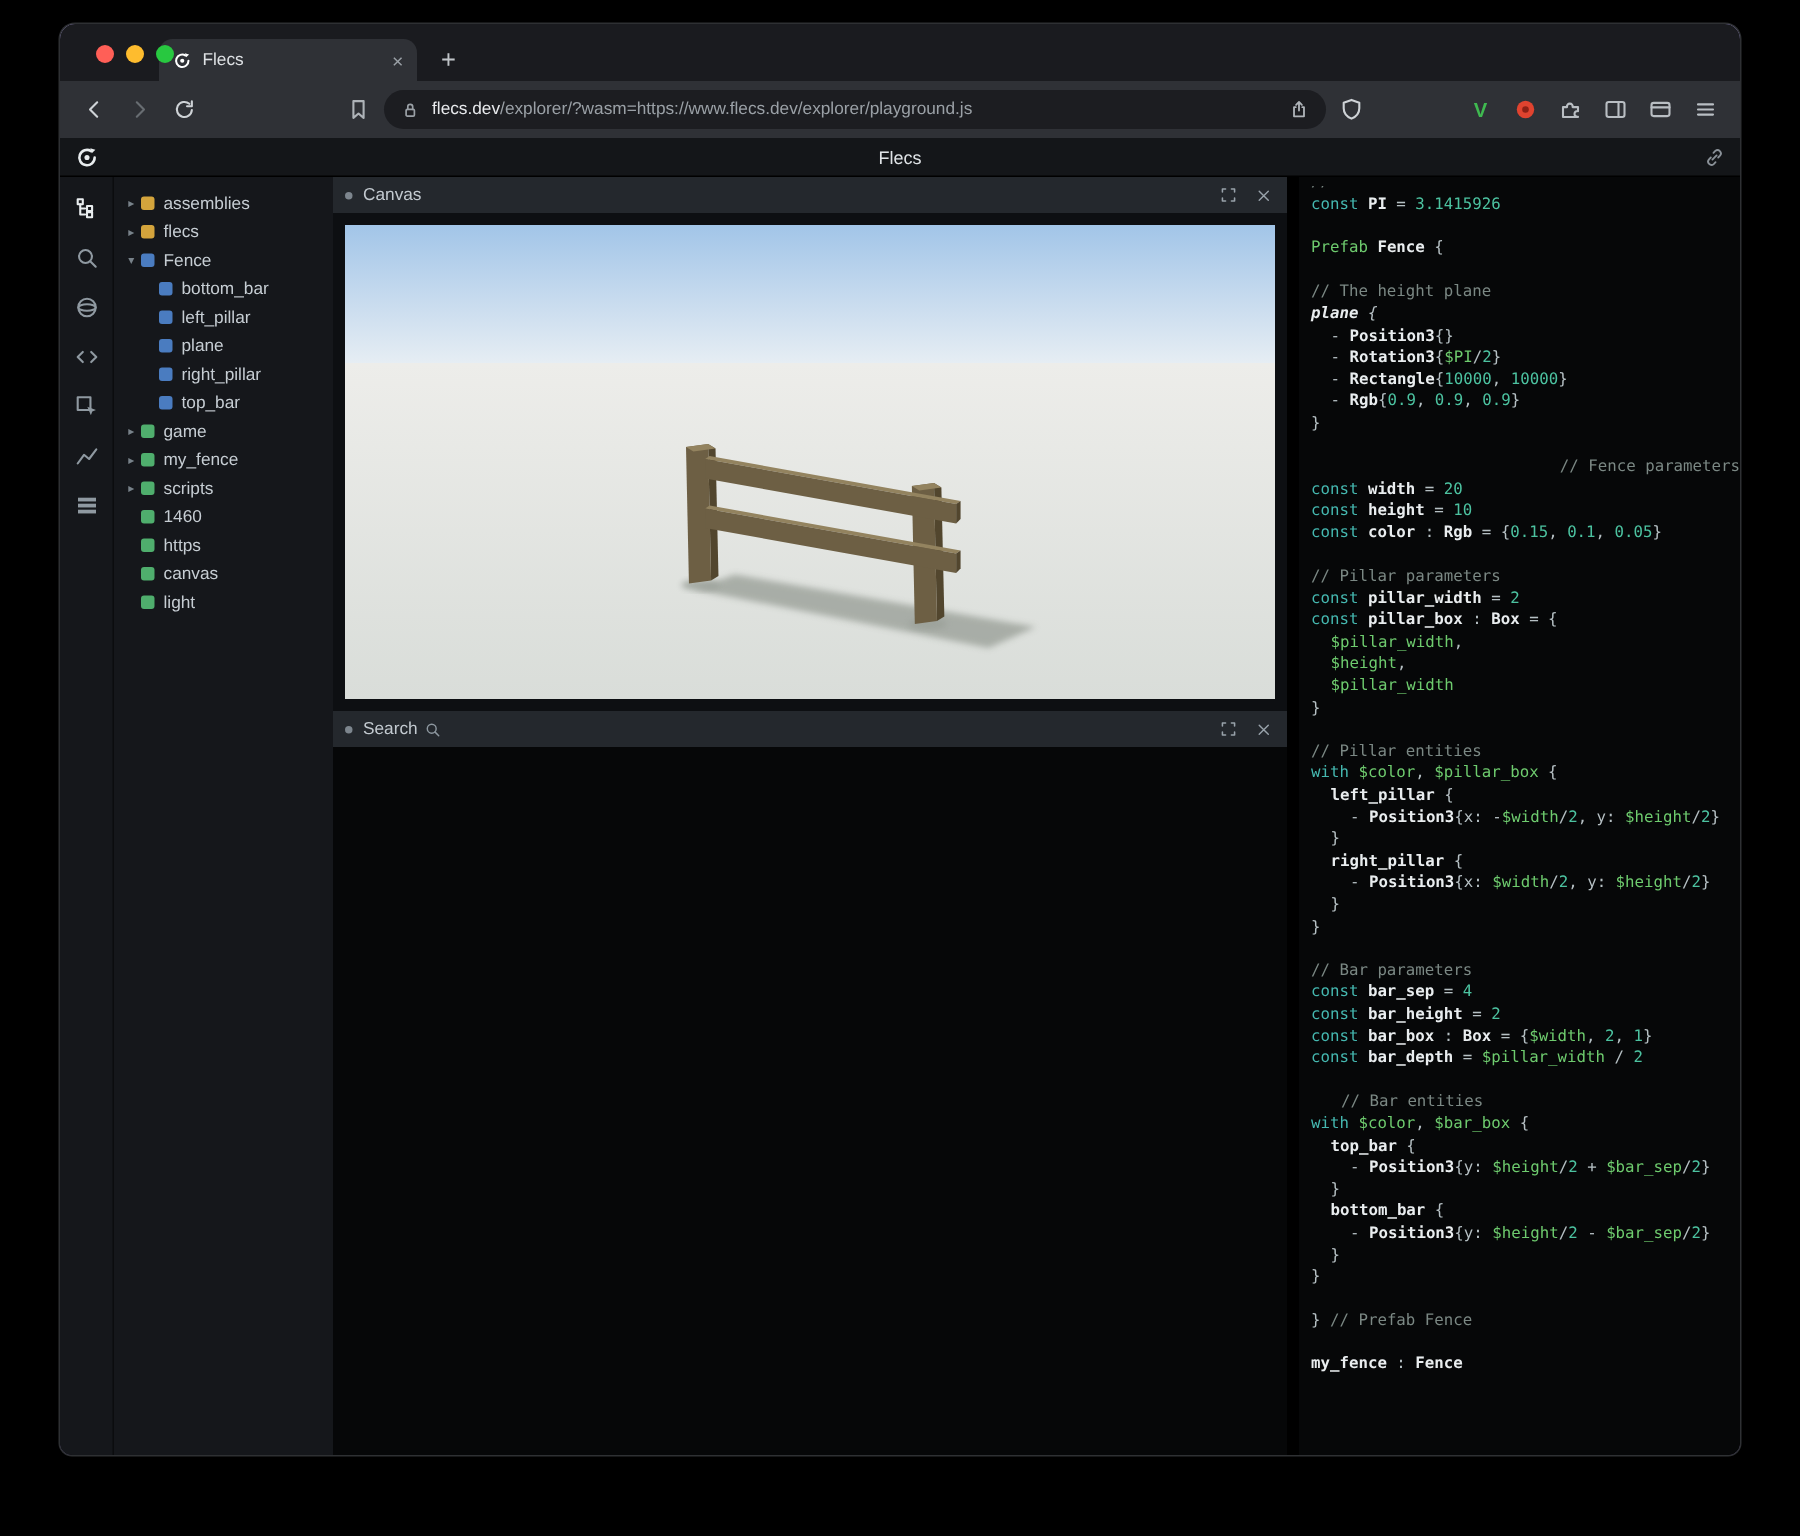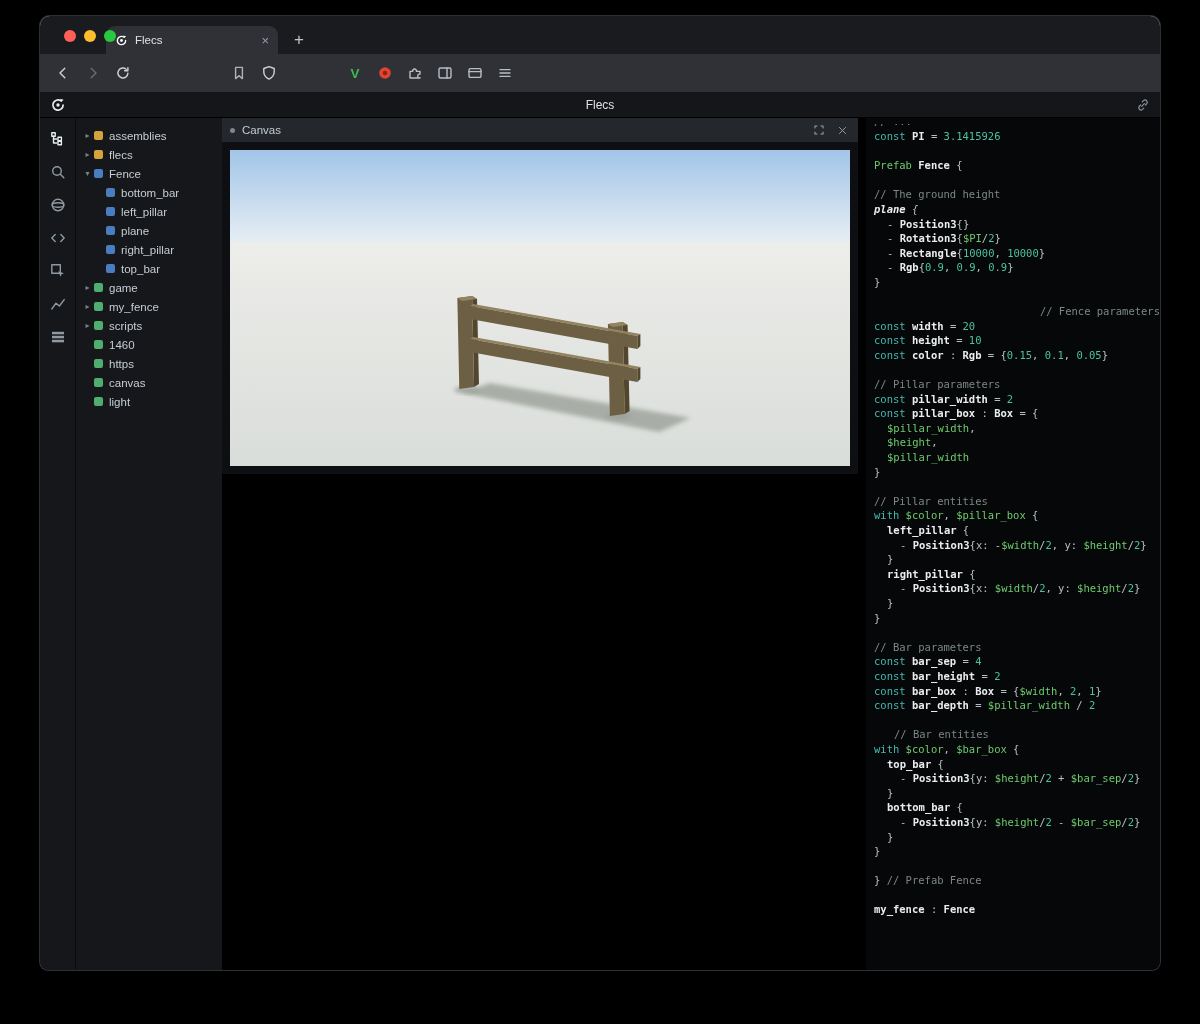--- a/index.html
+++ b/index.html
@@ -126,20 +126,35 @@
         <svg width="16" height="16" viewBox="0 0 16 16" fill="none" stroke="currentColor" stroke-width="1.4" stroke-linecap="round" stroke-linejoin="round">
           <path d="M12.9 8.3A5 5 0 1 1 11.2 4.2"></path>
           <path d="M12.9 2.6v3.2H9.7"></path>
         </svg>
       </div>
     <div class="nav-btn bookmark-space">
         <svg width="16" height="16" viewBox="0 0 16 16" fill="none" stroke="currentColor" stroke-width="1.4" stroke-linecap="round" stroke-linejoin="round">
           <path d="M4.6 2.4h6.8v11.2L8 10.7l-3.4 2.9z"></path>
         </svg>
       </div>
+    <div class="urlbar">
+      <span class="ub-icon">
+          <svg width="13" height="13" viewBox="0 0 16 16" fill="none" stroke="currentColor" stroke-width="1.4" stroke-linecap="round" stroke-linejoin="round">
+            <rect x="4.6" y="7.2" width="6.8" height="5.6" rx="1"></rect>
+            <path d="M6 7.2V5.1a2 2 0 0 1 4 0v2.1"></path>
+          </svg>
+        </span>
+      <span class="url-text"><span class="url-host">flecs.dev</span><span class="url-path">/explorer/?wasm=https://www.flecs.dev/explorer/playground.js</span></span>
+      <span class="url-spacer"></span>
+      <span class="ub-icon" style="color:#aeb3b8">
+          <svg width="14" height="14" viewBox="0 0 16 16" fill="none" stroke="currentColor" stroke-width="1.4" stroke-linecap="round" stroke-linejoin="round">
+            <path d="M5.5 6.2H4.2v7h7.6v-7h-1.3M8 2.2v6.6M5.8 4.4L8 2.2l2.2 2.2"></path>
+          </svg>
+        </span>
+    </div>
     <div class="nav-btn">
         <svg width="16" height="16" viewBox="0 0 16 16" fill="none" stroke="currentColor" stroke-width="1.4" stroke-linecap="round" stroke-linejoin="round">
           <path d="M8 1.6l5.2 1.9v3.6c0 3.3-2.1 5.6-5.2 7-3.1-1.4-5.2-3.7-5.2-7V3.5z"></path>
         </svg>
       </div>
     <div class="ext-gap"></div>
     <div class="ext-btn ext-v" id="extv" style="color: rgb(63, 185, 80);">V</div>
     <div class="ext-btn">
         <svg width="16" height="16" viewBox="0 0 16 16" fill="none" stroke="currentColor" stroke-width="1.4" stroke-linecap="round" stroke-linejoin="round">
           <circle cx="8" cy="8" r="5.8" fill="#e0432f" stroke="none"></circle>
@@ -369,31 +384,55 @@
                 <g>
                   <polygon points="244,189 414,219 417,217 247,187" fill="#93835f"></polygon>
                   <polygon points="244,189 414,219 414,232 244,202" fill="#6d5f44"></polygon>
                   <polygon points="414,219 417,217 417,229 414,232" fill="#52462e"></polygon>
                 </g>
               </svg>
             </div>
           </div>
         </div>
 
+        <div class="search-panel">
+          <div class="panel-header">
+            <span class="panel-dot"></span>
+            <span class="panel-title">Search</span>
+            <span class="mini-search">
+                <svg width="11" height="11" viewBox="0 0 16 16" fill="none" stroke="currentColor" stroke-width="1.4" stroke-linecap="round" stroke-linejoin="round">
+                  <circle cx="7" cy="7" r="4.3"></circle>
+                  <path d="M10.3 10.3L13.8 13.8"></path>
+                </svg>
+              </span>
+            <span class="panel-spacer"></span>
+            <span class="panel-icon">
+                <svg width="12" height="12" viewBox="0 0 16 16" fill="none" stroke="currentColor" stroke-width="1.4" stroke-linecap="round" stroke-linejoin="round">
+                  <path d="M2.6 5.4V2.6h2.8M10.6 2.6h2.8v2.8M13.4 10.6v2.8h-2.8M5.4 13.4H2.6v-2.8"></path>
+                </svg>
+              </span>
+            <span class="panel-icon">
+                <svg width="11" height="11" viewBox="0 0 16 16" fill="none" stroke="currentColor" stroke-width="1.4" stroke-linecap="round" stroke-linejoin="round">
+                  <path d="M3.6 3.6l8.8 8.8M12.4 3.6l-8.8 8.8"></path>
+                </svg>
+              </span>
+          </div>
+          <div class="search-body"></div>
+        </div>
       </div>
 
       <div class="editorcol">
         <div class="editor-panel">
           <div class="editor-body" id="code">
               <div class="code-line clip" style="padding-left: 0px;"><span class="tk-c">// ...</span></div>
               <div class="code-line" style="padding-left: 0px;"><span class="tk-k">const </span><span class="tk-w">PI </span><span class="tk-p">= </span><span class="tk-n">3.1415926</span></div>
               <div class="code-line" style="padding-left: 0px;">&nbsp;</div>
               <div class="code-line" style="padding-left: 0px;"><span class="tk-g">Prefab </span><span class="tk-w">Fence </span><span class="tk-p">{</span></div>
               <div class="code-line" style="padding-left: 0px;">&nbsp;</div>
-              <div class="code-line" style="padding-left: 0px;"><span class="tk-c">// The ground height</span></div>
+              <div class="code-line" style="padding-left: 0px;"><span class="tk-c">// The height plane</span></div>
               <div class="code-line" style="padding-left: 0px; font-style: italic;"><span class="tk-w">plane </span><span class="tk-p">{</span></div>
               <div class="code-line" style="padding-left: 13px;"><span class="tk-p">- </span><span class="tk-w">Position3</span><span class="tk-p">{}</span></div>
               <div class="code-line" style="padding-left: 13px;"><span class="tk-p">- </span><span class="tk-w">Rotation3</span><span class="tk-p">{</span><span class="tk-v">$PI</span><span class="tk-p">/</span><span class="tk-n">2</span><span class="tk-p">}</span></div>
               <div class="code-line" style="padding-left: 13px;"><span class="tk-p">- </span><span class="tk-w">Rectangle</span><span class="tk-p">{</span><span class="tk-n">10000</span><span class="tk-p">, </span><span class="tk-n">10000</span><span class="tk-p">}</span></div>
               <div class="code-line" style="padding-left: 13px;"><span class="tk-p">- </span><span class="tk-w">Rgb</span><span class="tk-p">{</span><span class="tk-n">0.9</span><span class="tk-p">, </span><span class="tk-n">0.9</span><span class="tk-p">, </span><span class="tk-n">0.9</span><span class="tk-p">}</span></div>
               <div class="code-line" style="padding-left: 0px;"><span class="tk-p">}</span></div>
               <div class="code-line" style="padding-left: 0px;">&nbsp;</div>
               <div class="code-line" style="padding-left: 0px; text-align: right;"><span class="tk-c">// Fence parameters</span></div>
               <div class="code-line" style="padding-left: 0px;"><span class="tk-k">const </span><span class="tk-w">width </span><span class="tk-p">= </span><span class="tk-n">20</span></div>
               <div class="code-line" style="padding-left: 0px;"><span class="tk-k">const </span><span class="tk-w">height </span><span class="tk-p">= </span><span class="tk-n">10</span></div>

